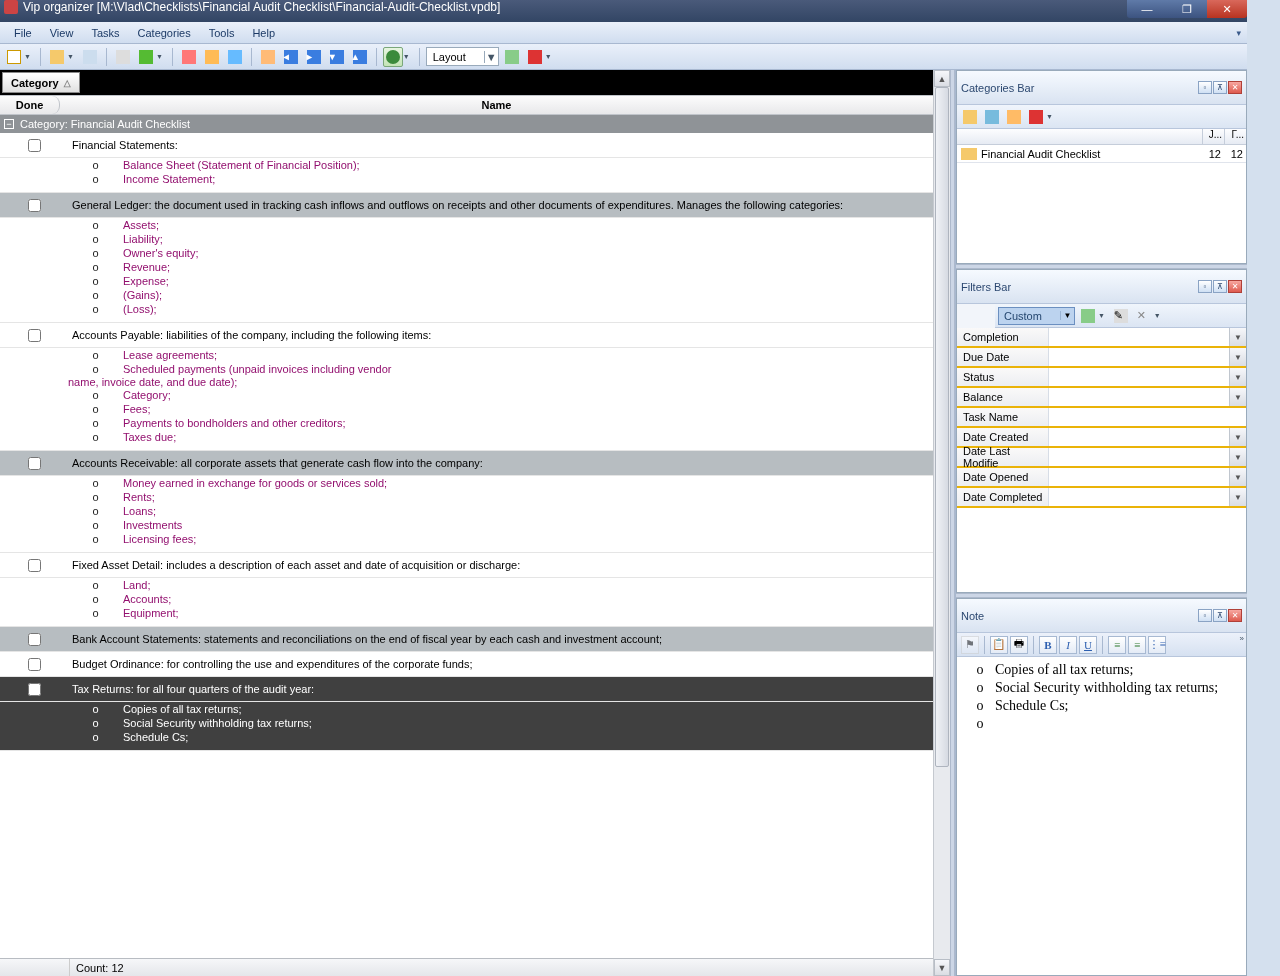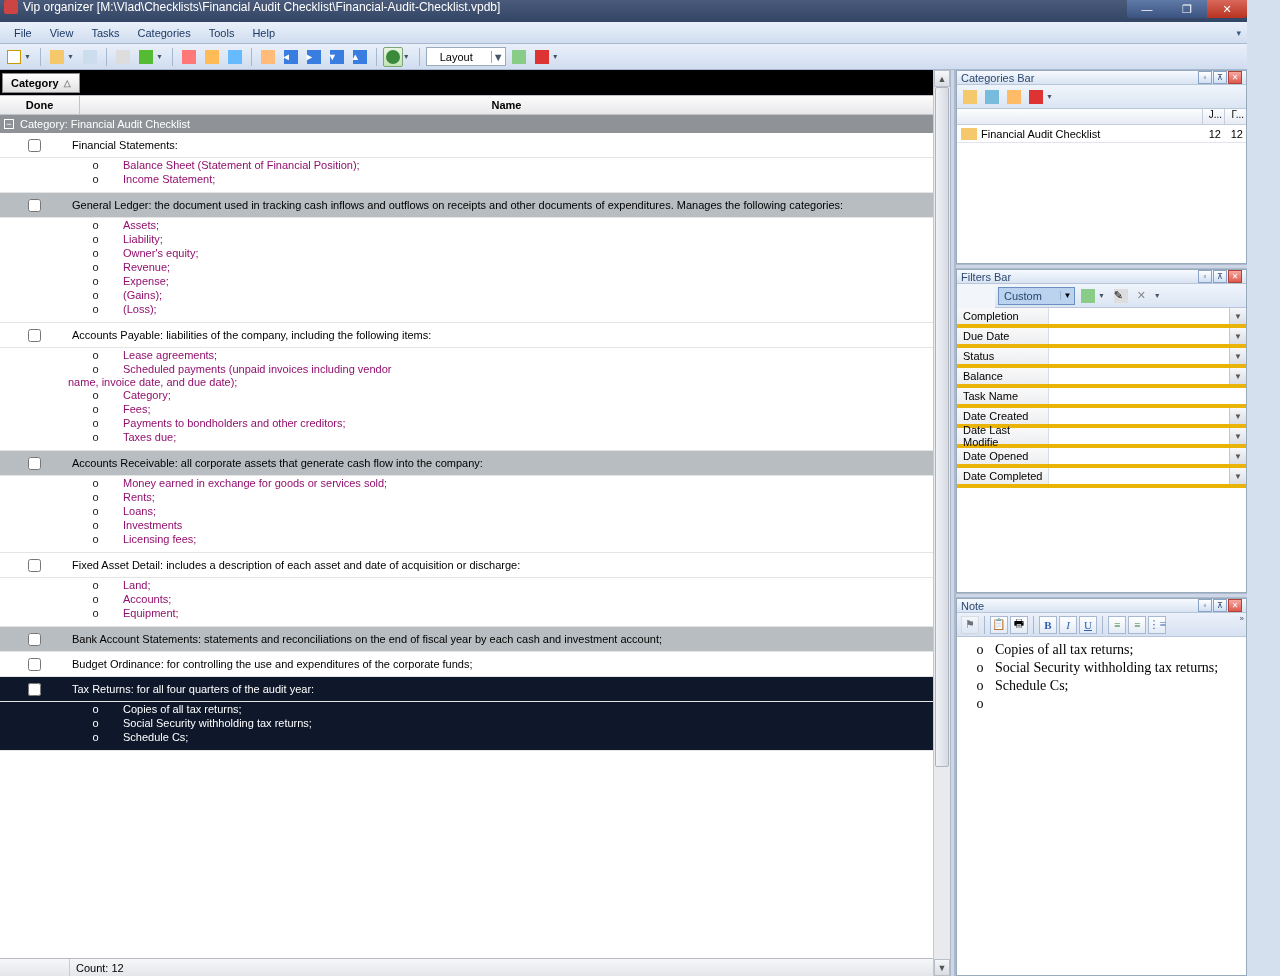--- a/index.html
+++ b/index.html
@@ -43,21 +43,21 @@
   background: linear-gradient(#eaf0fa,#d0ddef);
   height: 26px;
   display: flex;
   align-items: center;
   padding: 0 4px;
   gap: 3px;
   border-bottom: 1px solid #a8b8d0;
 }
 .tbtn { width:20px; height:20px; display:flex; align-items:center; justify-content:center; border:1px solid transparent; border-radius:2px;}
 .tsep { width:1px; height:18px; background:#a8b8d0; margin:0 3px;}
-.layout-sel { display:flex; align-items:center; border:1px solid #9ab; background:#fff; height:19px; font-size:11px;padding-left:7px;}
+.layout-sel { display:flex; align-items:center; border:1px solid #9ab; background:#fff; height:19px; font-size:11px;}
 .layout-sel .lbl{ padding:0 18px 0 6px;}
 .layout-sel .dd{ width:14px; text-align:center; border-left:1px solid #9ab; color:#456;}
 .tdrop { font-size:7px; color:#456; margin-left:-3px; margin-right:3px;}
 .ic{ width:14px; height:14px; display:inline-block;}
 .ic-new{ background:#fff; border:1px solid #c90;}
 .ic-folder{ background:#f5c96b;}
 .ic-copy{ background:#cde;}
 .ic-print{ background:#ddd;}
 .ic-xls{ background:#5b3;}
 .ic-pin{ background:#f77;}
@@ -67,72 +67,72 @@
 .ic-prev{ background:#3a7de0;}
 .ic-next{ background:#3a7de0;}
 .ic-up2{ background:#3a7de0;}
 .ic-dn2{ background:#3a7de0;}
 .ic-go{ background:#3b8a3b; border-radius:7px;}
 .ic-mag{ background:#8c8;}
 .ic-red{ background:#d33;}
 .arw{ color:#fff; font-size:10px; font-weight:bold;}
 .main-area { display:flex; height: calc(976px - 70px); }
 .left-pane { flex:1; display:flex; flex-direction:column; background:#fff; position:relative;}
-.cat-header { background:#000; height:25px; display:flex; align-items:center; padding:2px;}
+.cat-header { background:#000; height:25px; display:flex; padding:2px;}
 .cat-btn { background: linear-gradient(#fff,#e0e0e0); border:1px solid #888; padding:3px 8px; font-size:11px; font-weight:bold; display:flex; align-items:center;}
 .cat-btn .tri{ margin-left:5px; font-size:9px; color:#888;}
 .grid-head { background:linear-gradient(#fcfcfc,#e8e8ea); height:20px; display:flex; border-bottom:1px solid #c0c4ca; border-top:1px solid #c0c4ca;}
-.gh-done { width:80px; text-align:center; border-right:1px solid #c0c4ca; display:flex; align-items:center; justify-content:center; font-weight:bold;}
+.gh-done { width:60px; text-align:center; border-right:1px solid #c0c4ca; display:flex; align-items:center; justify-content:center; font-weight:bold;border-radius:8px;}
 .gh-name { flex:1; text-align:center; display:flex; align-items:center; justify-content:center; font-weight:bold;}
 .group-row { background:#8f9397; color:#fff; height:18px; display:flex; align-items:center; padding-left:4px; font-size:11px;}
 .group-row .exp{ width:10px; height:10px; border:1px solid #fff; display:flex; align-items:center; justify-content:center; font-size:9px; margin-right:6px; line-height:8px;}
 .scroll-body{ flex:1; overflow:hidden; position:relative;}
 .task-row { display:flex; border-bottom:1px solid #e5e5e5;}
 .task-row.alt{ background:#b7bdc1;}
-.task-row.sel{ background:#0f172a; color:#fff;}
+.task-row.sel{ background:#404040; color:#fff;}
 .task-row.sel .sub-list li{ color:#fff;}
 .done-cell{ width:68px; display:flex; align-items:flex-start; justify-content:center; padding-top:6px;}
 .done-cell input{ width:13px; height:13px;}
 .name-cell{ flex:1; padding:6px 4px;}
 .sub-list{ list-style:none; padding:0 0 6px 0;}
 .sub-list li{ color:#920f6e; padding:1px 0;}
 .sub-list li .bullet-o{ display:inline-block; width:55px; text-align:center; color:#222;}
 .sub-list.white li .bullet-o{ color:#fff;}
 .sub-list.white li{ color:#fff;}
 .wrap-line{ color:#920f6e; padding-left:0;}
 .footer-row{ height:18px; background:linear-gradient(#f6f7f9,#e4e6ea); border-top:1px solid #b8bcc2; display:flex; align-items:center;}
 .footer-row .fcell{ width:70px; border-right:1px solid #ccc; height:100%;}
 .footer-row .fcount{ padding-left:6px;}
 .vscroll{ width:17px; background:#e8eaee; border-left:1px solid #c5c9cf; display:flex; flex-direction:column;}
 .vscroll .sbtn{ height:17px; background:linear-gradient(#f6f7fa,#dadde3); border:1px solid #b8bec6; display:flex; align-items:center; justify-content:center; font-size:9px; color:#555;}
 .vscroll .track{ flex:1; position:relative;}
 .vscroll .thumb{ position:absolute; left:1px; right:1px; background:linear-gradient(90deg,#f0f2f6,#d6dae2); border:1px solid #aeb4be; border-radius:2px;}
 .right-pane{ width:292px; display:flex; flex-direction:column; background:#d9e3f1; border-left:1px solid #a8b8d0;}
 .panel{ border:1px solid #9ab; background:#f2f5fa; margin:0; display:flex; flex-direction:column;}
-.panel-title{ background:linear-gradient(#f6faff,#d9e3f1); height:14px; display:flex; align-items:center; padding:0 4px; border-bottom:1px solid #b8c6dc; position:relative;}
+.panel-title{ background:linear-gradient(#f6faff,#d9e3f1); height:34px; display:flex; align-items:center; padding:0 4px; border-bottom:1px solid #b8c6dc; position:relative;}
 .panel-title .ptxt{ flex:1; color:#2c4870;}
 .panel-ctrl{ display:flex; gap:1px;}
 .pctl{ width:14px; height:13px; border:1px solid #8aa3c4; background:linear-gradient(#fff,#cfe0f4); display:flex; align-items:center; justify-content:center; font-size:8px; color:#2c4870;}
 .pctl.close{ background:linear-gradient(#f7a7a0,#de5a4e); color:#fff; border-color:#b04038;}
 .cat-toolbar{ background:linear-gradient(#f0f5fc,#dbe5f3); height:24px; display:flex; align-items:center; gap:4px; padding:0 4px; border-bottom:1px solid #b8c6dc;}
 .cat-tb-btn{ width:18px; height:18px; display:flex; align-items:center; justify-content:center;}
 .cat-head-row{ display:flex; height:16px; background:linear-gradient(#fdfdff,#e6ebf3); border-bottom:1px solid #c5cdda; font-size:10px;}
 .cat-head-row .ch1{ flex:1;}
 .cat-head-row .ch2{ width:22px; text-align:right; padding-right:2px; border-left:1px solid #c5cdda;}
 .cat-data-row{ display:flex; height:18px; align-items:center; border-bottom:1px solid #e0e4ec; background:#fff; font-size:11px;}
 .cat-data-row .cd-ic{ width:16px; height:12px; margin:0 4px; background:#f5c96b;}
 .cat-data-row .cd1{ flex:1;}
 .cat-data-row .cd2{ width:22px; text-align:right; padding-right:3px;}
 .cat-body{ flex:1; background:#fff;}
 .filters-toolbar{ background:linear-gradient(#f0f5fc,#dbe5f3); height:24px; display:flex; align-items:center; gap:3px; padding:0 3px; border-bottom:1px solid #b8c6dc;margin-left:38px;}
 .custom-sel{ border:1px solid #6b8fc0; background:#bcd3ef; height:18px; display:flex; align-items:center;}
 .custom-sel .cstxt{ padding:0 18px 0 5px; color:#24466f;}
 .custom-sel .csdd{ width:14px; text-align:center; border-left:1px solid #99b3d3; font-size:8px;}
 .filter-grid{ background:#fff;}
-.frow{ display:flex; height:20px; border-bottom:4px solid #eab308;justify-content:center;}
+.frow{ display:flex; height:20px; border-bottom:2px solid #eab308;justify-content:center;}
 .frow .flabel{ width:92px; background:linear-gradient(#faf9f9,#eceef1); border-right:1px solid #d7dde6; padding-left:6px; display:flex; align-items:center;}
 .frow .finput{ flex:1; background:#fff;}
 .frow .fdd{ width:17px; background:linear-gradient(#f6f7fa,#dadde3); border-left:1px solid #c0c6ce; display:flex; align-items:center; justify-content:center; font-size:8px; color:#555;}
 .filter-fill{ flex:1; background:#fff;}
 .note-toolbar{ background:linear-gradient(#ecf1fa,#d6e1f1); height:24px; display:flex; align-items:center; gap:2px; padding:0 4px; border-bottom:1px solid #b8c6dc; position:relative;}
 .note-btn{ width:18px; height:18px; border:1px solid #a7b9d2; background:linear-gradient(#fff,#e4ebf6); display:flex; align-items:center; justify-content:center; font-size:11px; font-family:'Times New Roman',serif;}
 .note-body{ flex:1; background:#fff; padding:4px 8px; font-family:'Times New Roman',serif; font-size:14px;}
 .note-body ul{ list-style:none;}
 .note-body li{ padding:1px 0; display:flex;}
 .note-body .nb{ width:30px; text-align:center;}

